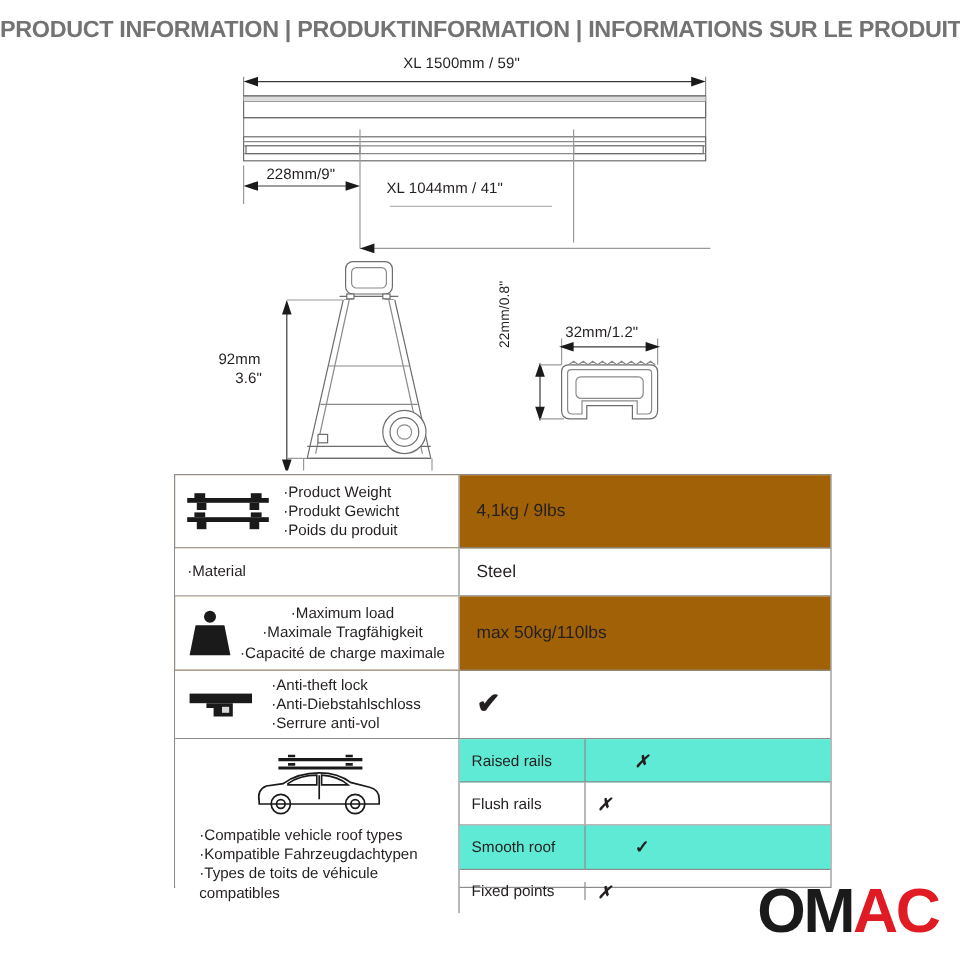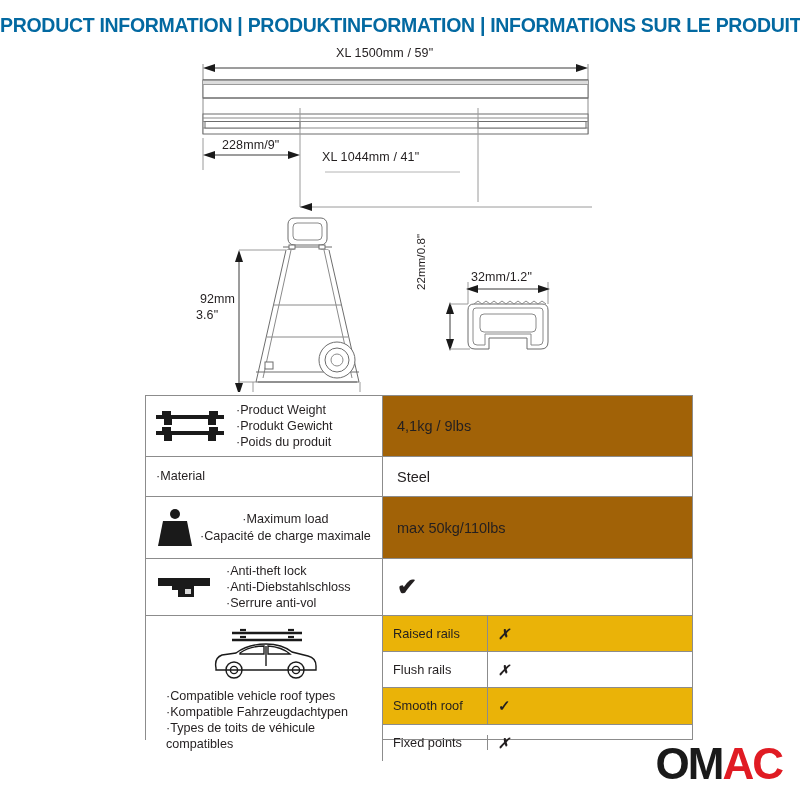--- a/index.html
+++ b/index.html
@@ -8,21 +8,21 @@
     font-family:"Liberation Sans", sans-serif;
     color:#231f20;overflow:hidden;position:relative;
   }
   .page{position:absolute;inset:0;}
 
   
   .header{
     position:absolute;left:0;top:14px;width:800px;
     text-align:center;
     font-size:19.5px;font-weight:bold;letter-spacing:-0.3px;
-    color:#0369a1;white-space:nowrap;
+    color:#737373;white-space:nowrap;
   }
 
   
   .drawing{position:absolute;left:0;top:42px;width:800px;height:350px;}
 
   .dimtext{
     position:absolute;font-size:12.5px;color:#231f20;white-space:nowrap;
     letter-spacing:0.1px;
   }
   .dimtext.small{font-size:11.5px;}
@@ -59,38 +59,38 @@
   }
   .lcell.centered{flex-direction:column;justify-content:center;}
 
   .check{font-size:24px;line-height:1;font-weight:bold;color:#231f20;}
   .subtable{flex:1;display:flex;flex-direction:column;}
   .subrow{
     display:flex;box-sizing:border-box;height:36.2px;
     border-bottom:1px solid #8c8c8c;
   }
   .subrow:last-child{border-bottom:none;align-items:center;}
-  .subrow.shaded{background:#eab308;}
+  .subrow.shaded{background:#5eead4;gap:31px;}
   .subname{
     flex:0 0 105px;box-sizing:border-box;
     border-right:1px solid #8c8c8c;
     display:flex;align-items:center;padding-left:10px;
     font-size:12.8px;
   }
   .subval{
     flex:1;display:flex;align-items:center;padding-left:10px;
     font-size:14px;font-weight:bold;
   }
   .mark-yes{font-size:15px;font-weight:bold;}
   .mark-no{font-size:14px;font-weight:bold;font-style:italic;}
 
   
   .logo{
     position:absolute;right:18px;bottom:14px;
-    font-size:44px;font-weight:bold;letter-spacing:-2px;
+    font-size:52px;font-weight:bold;letter-spacing:-2px;
     line-height:1;
   }
   .logo .om{color:#1a1a1a;}
   .logo .ac{color:#e01b23;}
 </style>
 </head>
 <body>
 
 <div class="page">
 
@@ -201,21 +201,21 @@
       </g>
     </svg>
 
     
     <div class="dimtext" style="left:336px;top:4px;">XL   1500mm / 59"</div>
 
     <div class="dimtext" style="left:222px;top:96px;">228mm/9"</div>
 
     <div class="dimtext" style="left:322px;top:108px;">XL   1044mm / 41"</div>
 
-    <div class="dimtext" style="left:200px;top:250px;">92mm</div>
+    <div class="dimtext" style="left:182px;top:250px;">92mm</div>
     <div class="dimtext" style="left:196px;top:266px;">3.6"</div>
 
     <div class="dimtext" style="left:262px;top:355px;">104mm / 4"</div>
 
     <div class="dimtext" style="left:471px;top:228px;">32mm/1.2"</div>
 
     <div class="dimtext small" style="left:415px;top:248px;transform:rotate(-90deg);transform-origin:left top;">22mm/0.8"</div>
   </div>
 
   <div class="spec-table">
@@ -257,20 +257,21 @@
     <div class="srow shaded" style="height:62px;text-align:center;">
       <div class="lcell">
         <span class="icon-box">
           <svg width="46" height="46" viewBox="0 0 46 46">
             <circle cx="23" cy="9" r="5" fill="#1a1a1a"></circle>
             <path d="M11,16 L35,16 L40,41 L6,41 Z" fill="#1a1a1a"></path>
           </svg>
         </span>
         <span class="labels" style="margin-left:2px;">
           <div>·Maximum load</div>
+          <div>·Maximale Tragfähigkeit</div>
           <div>·Capacité de charge maximale</div>
         </span>
       </div>
       <div class="rcell">max 50kg/110lbs</div>
     </div>
 
     <div class="srow" style="height:57px;">
       <div class="lcell">
         <span class="icon-box">
           <svg width="64" height="34" viewBox="0 0 64 34">

